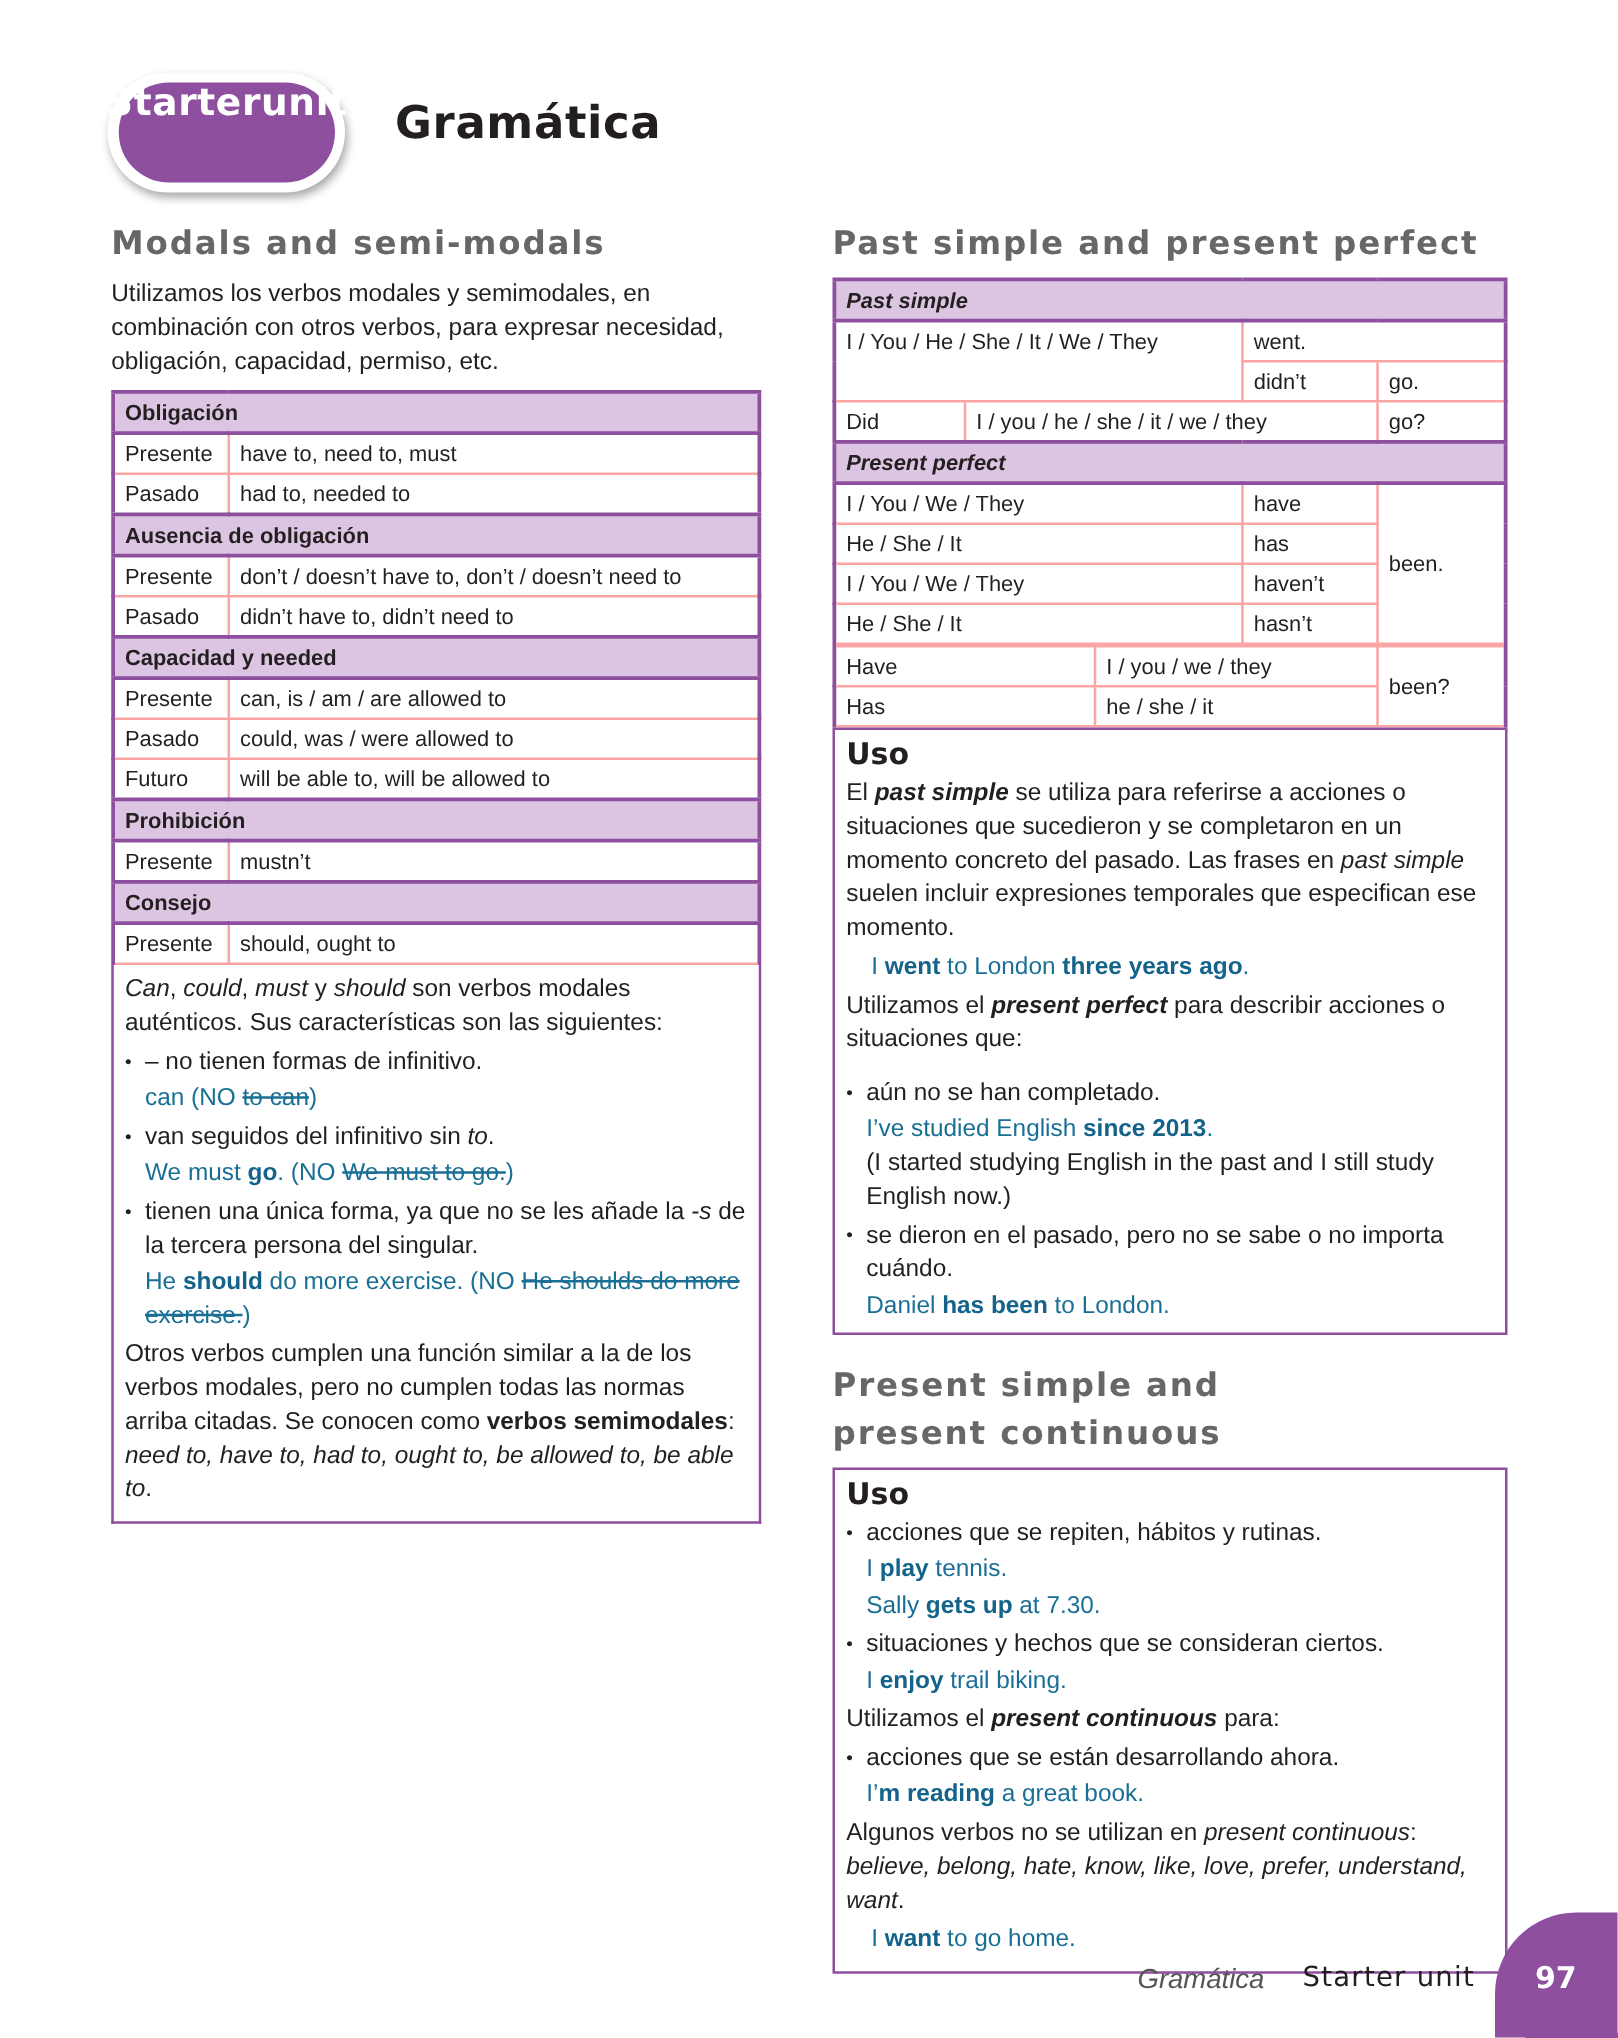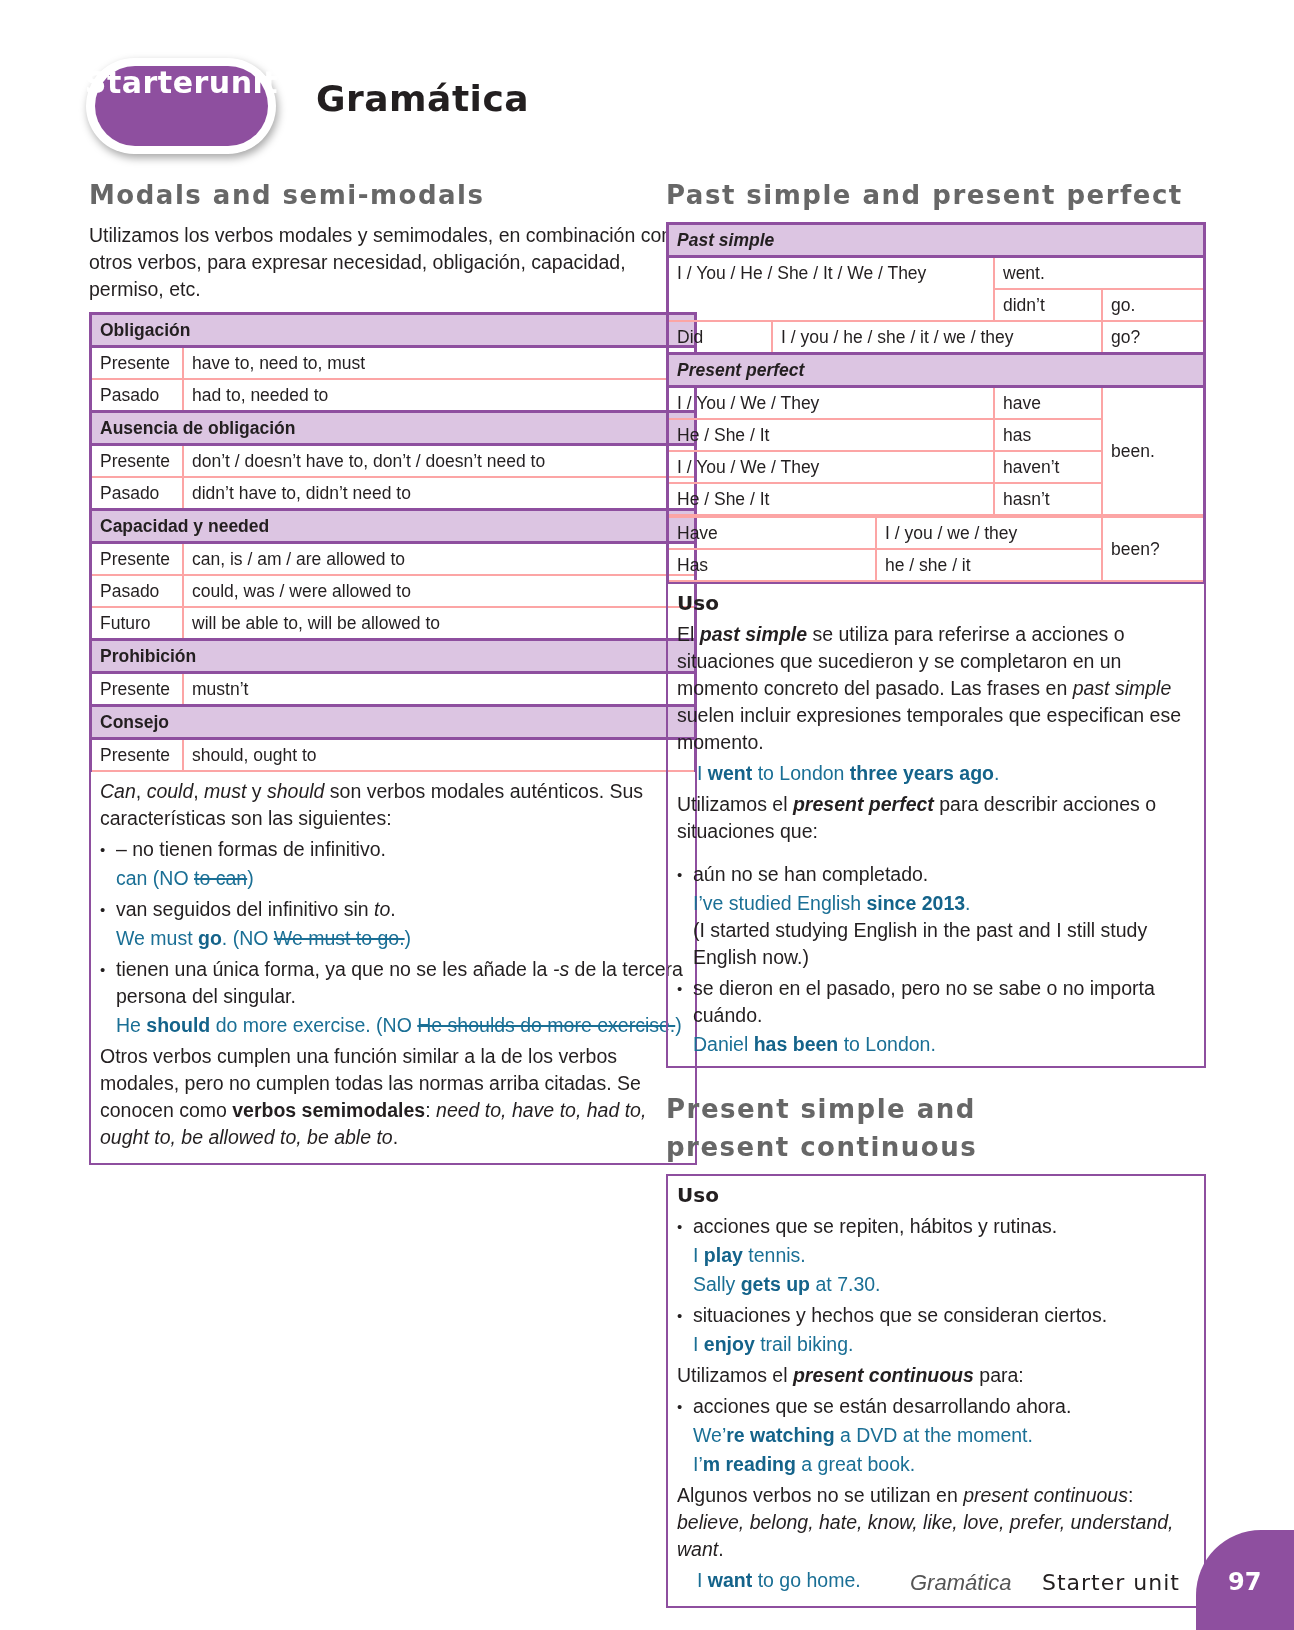--- a/index.html
+++ b/index.html
@@ -7,40 +7,40 @@
          font-family: "Liberation Sans", "DejaVu Sans", sans-serif; color: #231f20; }
   .pill-wrap { position: absolute; left: 86px; top: 58px; width: 190px; height: 96px;
                border-radius: 50px; background: #fff; box-shadow: 2px 4px 8px rgba(0,0,0,0.35); }
   .pill { position: absolute; left: 9px; top: 8px; width: 173px; height: 80px; border-radius: 40px;
           background: #8e4f9f; color: #fff; font-family: "DejaVu Sans", sans-serif; font-weight: bold;
           font-size: 30px; line-height: 33px; text-align: center; display: flex; flex-direction: row;
           justify-content: center; letter-spacing: 0.5px; }
   .page-title { position: absolute; left: 316px; top: 78px; font-family: "DejaVu Sans", sans-serif;
                 font-weight: bold; font-size: 36px; color: #231f20; letter-spacing: 0.5px; }
   .col { position: absolute; }
-  .col-left { left: 89px; top: 176px; width: 608px; }
+  .col-left { left: 89px; top: 176px; width: 520px; }
   .col-right { left: 666px; top: 176px; width: 540px; }
   .section-title { font-family: "DejaVu Sans", sans-serif; font-weight: bold; font-size: 26px;
                    color: #676767; letter-spacing: 1.5px; margin: 0 0 8px 0; line-height: 38px; }
   .intro { font-size: 19.5px; line-height: 27px; margin: 0 0 9px 0; color: #231f20; }
   table.gt { border-collapse: collapse; width: 100%; font-size: 17.5px; }
   table.gt td { border: 2px solid #fca5a5; padding: 4px 8px; height: 22px; line-height: 22px; vertical-align: middle; }
   table.gt tr.hd td { background: #dcc5e2; font-weight: bold; border-top: 3px solid #8e4f9f; border-bottom: 3px solid #8e4f9f; }
   table.gt td.lab { width: 74px; }
   table.gt { border-left: 3px solid #8e4f9f; border-right: 3px solid #8e4f9f; }
   .box { border: 2px solid #8e4f9f; border-top: none; padding: 6px 9px 8px 9px; font-size: 19.5px; line-height: 27px; }
   .box.full { border-top: 2px solid #8e4f9f; }
   .box p { margin: 0 0 4px 0; }
   .bul { position: relative; padding-left: 16px; margin: 4px 0 2px 0; }
   .bul::before { content: "•"; position: absolute; left: 0; top: 0; font-size: 15px; }
   .ex { color: #1a6f95; padding-left: 16px; margin: 2px 0 4px 0; }
   .ex b { color: #14638a; }
   .ex s { text-decoration-thickness: 2px; }
   .note { padding-left: 16px; margin: 0 0 4px 0; }
-  .uso { font-family: "DejaVu Sans", sans-serif; font-weight: bold; font-size: 20px; margin: 0 0 4px 0; }
+  .uso { font-family: "DejaVu Sans", sans-serif; font-weight: bold; font-size: 24px; margin: 0 0 4px 0; }
   .tbl-right td { font-size: 17.5px; }
   table.gt tr.hdi td { font-style: italic; }
   .footer-cat { position: absolute; left: 910px; top: 1570px; font-size: 22px; font-style: italic; color: #555; font-weight: 300; }
   .footer-unit { position: absolute; left: 1042px; top: 1570px; font-size: 22px; color: #231f20; font-family: "DejaVu Sans", sans-serif; letter-spacing: 1px; }
   .page-tab { position: absolute; left: 1196px; top: 1530px; width: 130px; height: 130px; border-radius: 65px 0 0 0;
               background: #8e4f9f; }
   .page-num { position: absolute; left: 1228px; top: 1568px; font-size: 24px; color: #fff; font-weight: bold; font-family: "DejaVu Sans", sans-serif; }
 </style>
 </head>
 <body>
@@ -193,21 +193,20 @@
   <h2 class="section-title" style="margin-top:22px; width:420px">Present simple and present continuous</h2>
   <div class="box full">
     <div class="uso">Uso</div>
     <div class="bul">acciones que se repiten, hábitos y rutinas.</div>
     <div class="ex" style="margin:0"><span>I </span><b>play</b><span> tennis.</span></div>
     <div class="ex"><span>Sally </span><b>gets up</b><span> at 7.30.</span></div>
     <div class="bul">situaciones y hechos que se consideran ciertos.</div>
     <div class="ex"><span>I </span><b>enjoy</b><span> trail biking.</span></div>
     <p><span>Utilizamos el </span><b><i>present continuous</i></b><span> para:</span></p>
     <div class="bul">acciones que se están desarrollando ahora.</div>
-    <div class="ex" style="margin:0"><span>We’</span><b>re watching</b><span> a DVD at the moment.</span></div>
     <div class="ex"><span>I’</span><b>m reading</b><span> a great book.</span></div>
     <p><span>Algunos verbos no se utilizan en </span><i>present continuous</i><span>: </span><i>believe, belong, hate, know, like, love, prefer, understand, want</i><span>.</span></p>
     <div class="ex" style="padding-left:20px"><span>I </span><b>want</b><span> to go home.</span></div>
   </div>
 </div>
 
 <div class="footer-cat">Gramática</div>
 <div class="footer-unit">Starter unit</div>
 <div class="page-tab"></div>
 <div class="page-num">97</div>

